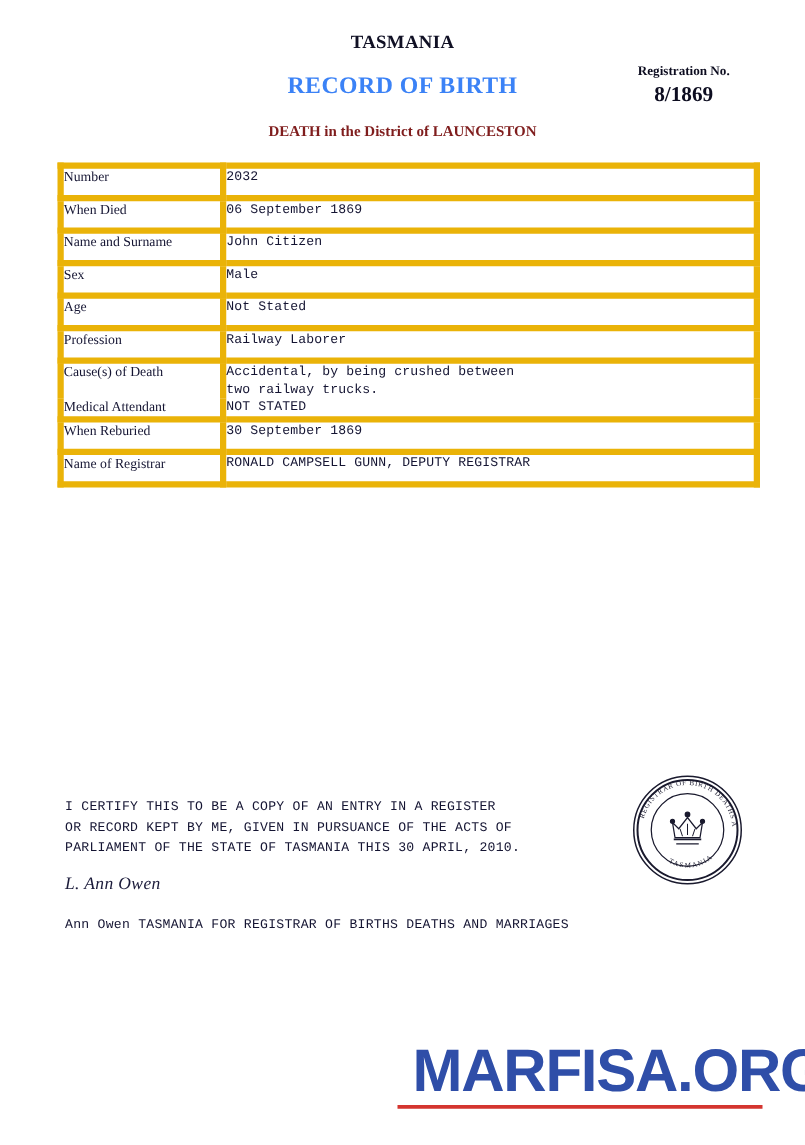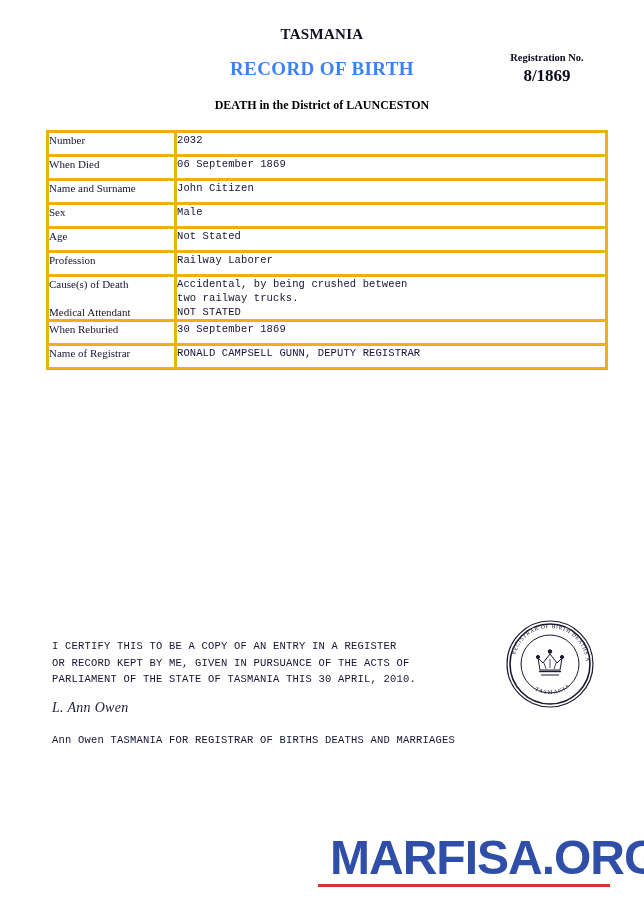--- a/index.html
+++ b/index.html
@@ -45,21 +45,21 @@
     font-size: 19px;
     margin-top: 15px;
     letter-spacing: 0.4px;
     color: #3b82f6;
   }
   .hdr-district {
     font-family: "Liberation Serif", serif;
     font-weight: bold;
     font-size: 12px;
     margin-top: 18px;
-    color: #000000;
+    color: #7f1d1d;
   }
 
   .reg-box {
     position: absolute;
     right: 37px;
     top: 52px;
     text-align: center;
     width: 120px;
   }
   .reg-label {
@@ -82,21 +82,21 @@
     left: 46px;
     top: 130px;
     width: 562px;
   }
   table.record {
     border-collapse: collapse;
     width: 562px;
     table-layout: fixed;
   }
   table.record td {
-    border: 3px solid #eab308;
+    border: 5px solid #eab308;
     vertical-align: top;
     padding: 0;
   }
   td.lbl {
     width: 125px;
     font-family: "Liberation Serif", serif;
     font-size: 11px;
     color: #141432;
     padding: 8px 0 8px 9px;
     line-height: 14px;

